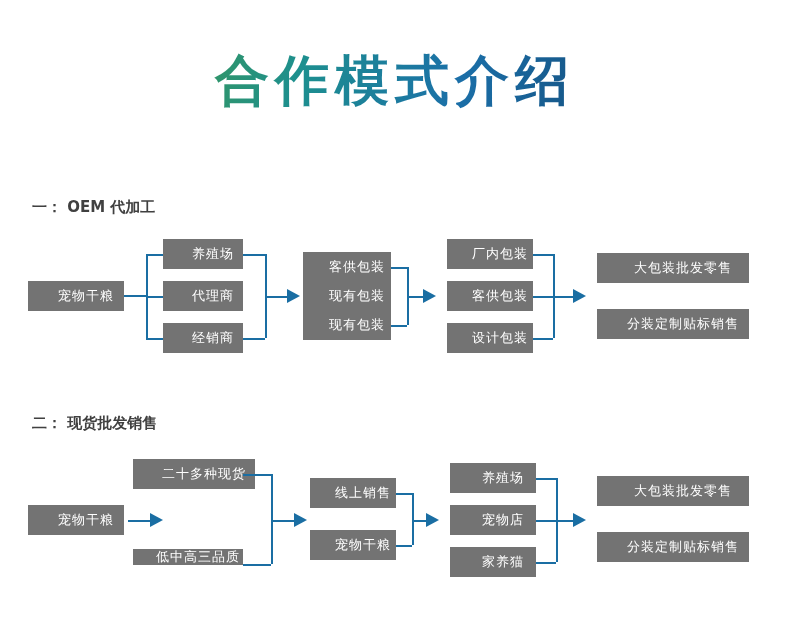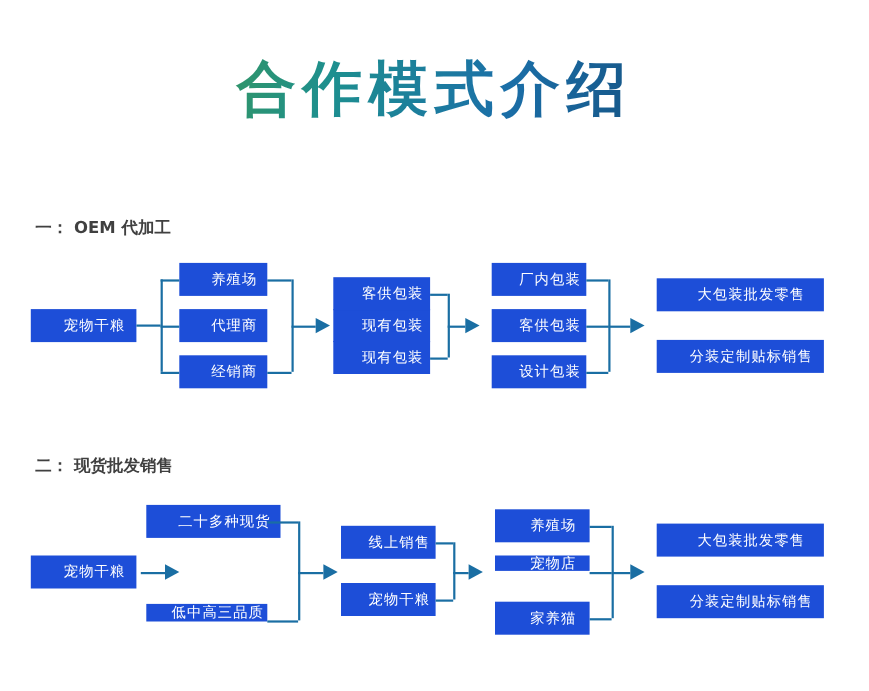--- a/index.html
+++ b/index.html
@@ -19,21 +19,21 @@
   }
   .sub-title{
     font-family:"DejaVu Serif","Liberation Serif",serif;
     font-size:16px;color:#1b1b1b;letter-spacing:1.2px;margin-top:14px;
   }
   .section-head{
     position:absolute;font-size:15px;color:#404040;font-weight:bold;
     font-family:"DejaVu Sans","Liberation Sans",sans-serif;
   }
   .box{
-    position:absolute;background:#1d4ed8;color:#ffffff;
+    position:absolute;background:#737373;color:#ffffff;
     display:flex;align-items:center;justify-content:center;
     font-size:13px;letter-spacing:1px;
     font-family:"DejaVu Sans","Liberation Sans",sans-serif;
     box-sizing:border-box;
     padding-left:20px;
   }
   .ln{position:absolute;background:#1a6ea3;}
   .ln.h{height:1.5px;}
   .ln.v{width:1.5px;}
   .arw{position:absolute;width:0;height:0;border-top:7px solid transparent;border-bottom:7px solid transparent;border-left:13px solid #1a6ea3;}
@@ -94,21 +94,21 @@
 
 <div class="box" style="left:28px;top:505px;width:96px;height:30px;">宠物干粮</div>
 
 <div class="box" style="left:133px;top:459px;width:122px;height:30px;text-align:center;">二十多种现货</div>
 <div class="box" style="left:133px;top:549px;width:110px;height:16px;">低中高三品质</div>
 
 <div class="box" style="left:310px;top:478px;width:86px;height:30px;">线上销售</div>
 <div class="box" style="left:310px;top:530px;width:86px;height:30px;">宠物干粮</div>
 
 <div class="box" style="left:450px;top:463px;width:86px;height:30px;">养殖场</div>
-<div class="box" style="left:450px;top:505px;width:86px;height:14px;">宠物店</div>
+<div class="box" style="left:450px;top:505px;width:86px;height:30px;">宠物店</div>
 <div class="box" style="left:450px;top:547px;width:86px;height:30px;">家养猫</div>
 
 <div class="box" style="left:597px;top:476px;width:152px;height:30px;">大包装批发零售</div>
 <div class="box" style="left:597px;top:532px;width:152px;height:30px;">分装定制贴标销售</div>
 
 <div class="ln h" style="left:128px;top:520px;width:22px;"></div>
 <div class="arw" style="left:150px;top:513px;"></div>
 
 <div class="ln h" style="left:243px;top:474px;width:28px;"></div>
 <div class="ln h" style="left:243px;top:564px;width:28px;"></div>

